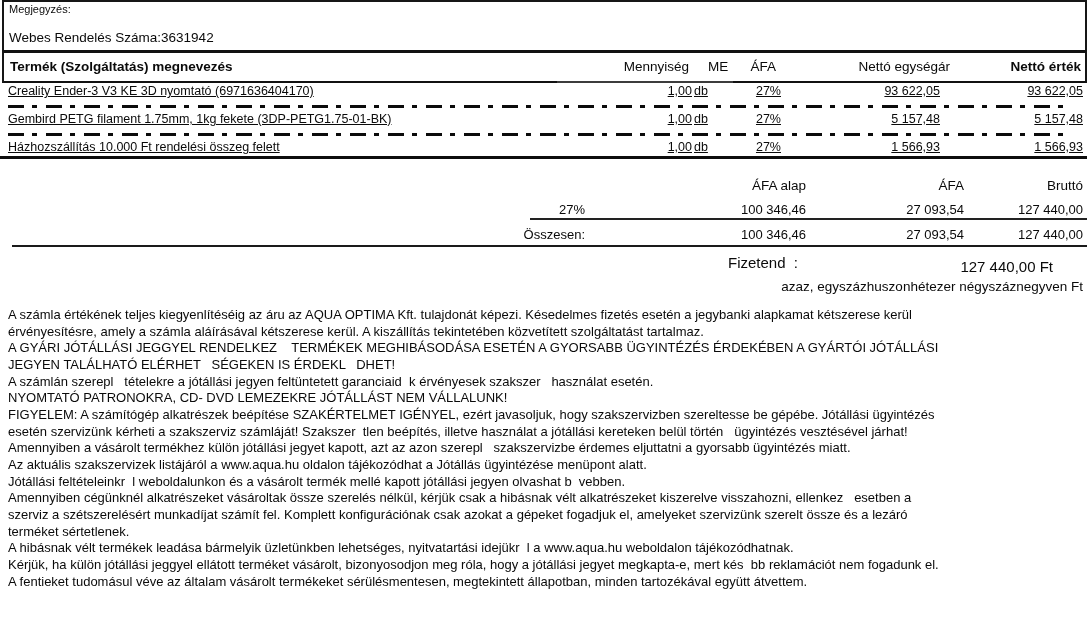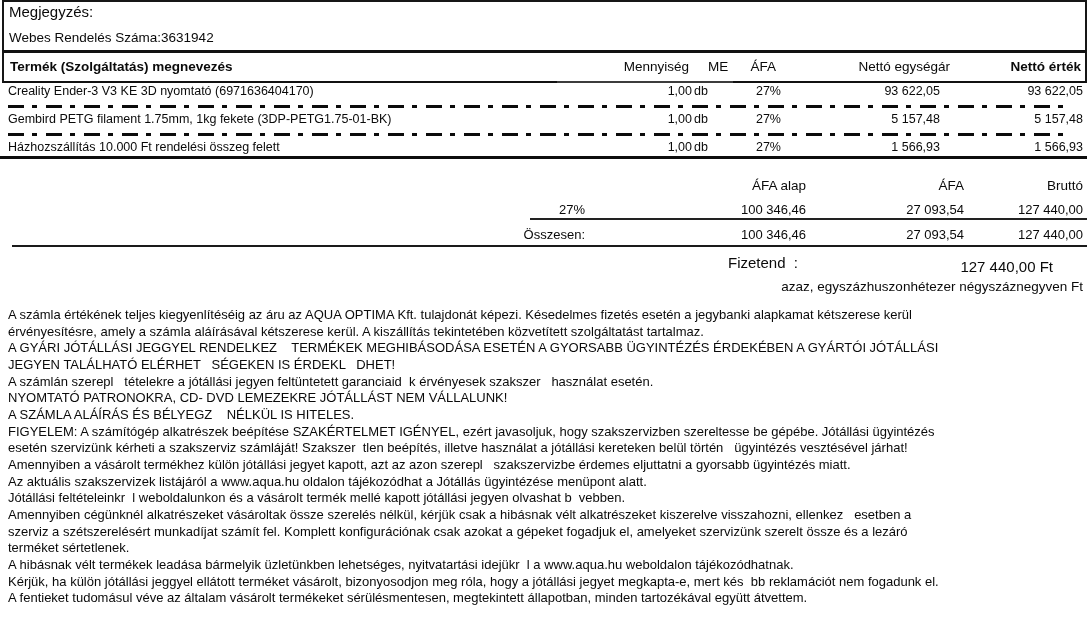--- a/index.html
+++ b/index.html
@@ -9,33 +9,33 @@
     background:#ffffff;
     font-family:"Liberation Sans", sans-serif;
     color:#0a0a0a;
     overflow:hidden;
   }
   
   .note-box{
     position:absolute;left:2px;top:0;width:1081px;height:50px;
     border-left:2px solid #161616;border-right:2px solid #161616;border-top:2px solid #161616;
   }
-  .note-label{position:absolute;left:5px;top:1px;font-size:15px;}
+  .note-label{position:absolute;left:5px;top:1px;font-size:11px;}
   .order-line{position:absolute;left:5px;top:28px;font-size:13.5px;}
   
   .items-header{
     position:absolute;left:2px;top:50px;width:1081px;height:28px;
     border-top:3px solid #111;border-bottom:2px solid #111;
     border-left:2px solid #161616;border-right:2px solid #161616;
     font-size:13.5px;
   }
   .items-header .cell{position:absolute;top:6px;white-space:pre;}
   .qty-underline{position:absolute;left:557px;top:81px;width:176px;height:2px;background:#3c3c3c;}
   .item-row{position:absolute;left:0;width:1087px;height:18px;font-size:12.5px;}
-  .item-row .cell{position:absolute;top:0;white-space:pre;}
+  .item-row .cell{position:absolute;top:0;white-space:pre;text-decoration:underline;}
   .c-product{left:8px;}
   .c-qty{right:395px;}
   .c-unit{left:694px;}
   .c-vat{right:306px;}
   .c-netunit{right:147px;}
   .c-netval{right:4px;}
   .sep-dashdot{
     position:absolute;left:8px;width:1056px;height:3px;
     background:repeating-linear-gradient(to right,
       #0b0b0b 0px,#0b0b0b 16px,
@@ -139,21 +139,20 @@
   <div class="pay-amount">127 440,00 Ft</div>
   <div class="pay-words">azaz, egyszázhuszonhétezer négyszáznegyven Ft</div>
 
   <div class="terms">
     <div>A számla értékének teljes kiegyenlítéséig az áru az AQUA OPTIMA Kft. tulajdonát képezi. Késedelmes fizetés esetén a jegybanki alapkamat kétszerese kerül</div>
     <div>érvényesítésre, amely a számla aláírásával kétszerese kerül. A kiszállítás tekintetében közvetített szolgáltatást tartalmaz.</div>
     <div>A GYÁRI JÓTÁLLÁSI JEGGYEL RENDELKEZ    TERMÉKEK MEGHIBÁSODÁSA ESETÉN A GYORSABB ÜGYINTÉZÉS ÉRDEKÉBEN A GYÁRTÓI JÓTÁLLÁSI</div>
     <div>JEGYEN TALÁLHATÓ ELÉRHET   SÉGEKEN IS ÉRDEKL   DHET!</div>
     <div>A számlán szerepl   tételekre a jótállási jegyen feltüntetett garanciaid  k érvényesek szakszer   használat esetén.</div>
     <div>NYOMTATÓ PATRONOKRA, CD- DVD LEMEZEKRE JÓTÁLLÁST NEM VÁLLALUNK!</div>
-    <div>A SZÁMLA ALÁÍRÁS ÉS BÉLYEGZ    NÉLKÜL IS HITELES.</div>
     <div>FIGYELEM: A számítógép alkatrészek beépítése SZAKÉRTELMET IGÉNYEL, ezért javasoljuk, hogy szakszervizben szereltesse be gépébe. Jótállási ügyintézés</div>
     <div>esetén szervizünk kérheti a szakszerviz számláját! Szakszer  tlen beépítés, illetve használat a jótállási kereteken belül történ   ügyintézés vesztésével járhat!</div>
     <div>Amennyiben a vásárolt termékhez külön jótállási jegyet kapott, azt az azon szerepl   szakszervizbe érdemes eljuttatni a gyorsabb ügyintézés miatt.</div>
     <div>Az aktuális szakszervizek listájáról a www.aqua.hu oldalon tájékozódhat a Jótállás ügyintézése menüpont alatt.</div>
     <div>Jótállási feltételeinkr  l weboldalunkon és a vásárolt termék mellé kapott jótállási jegyen olvashat b  vebben.</div>
     <div>Amennyiben cégünknél alkatrészeket vásároltak össze szerelés nélkül, kérjük csak a hibásnak vélt alkatrészeket kiszerelve visszahozni, ellenkez   esetben a</div>
     <div>szerviz a szétszerelésért munkadíjat számít fel. Komplett konfigurációnak csak azokat a gépeket fogadjuk el, amelyeket szervizünk szerelt össze és a lezáró</div>
     <div>terméket sértetlenek.</div>
     <div>A hibásnak vélt termékek leadása bármelyik üzletünkben lehetséges, nyitvatartási idejükr  l a www.aqua.hu weboldalon tájékozódhatnak.</div>
     <div>Kérjük, ha külön jótállási jeggyel ellátott terméket vásárolt, bizonyosodjon meg róla, hogy a jótállási jegyet megkapta-e, mert kés  bb reklamációt nem fogadunk el.</div>

